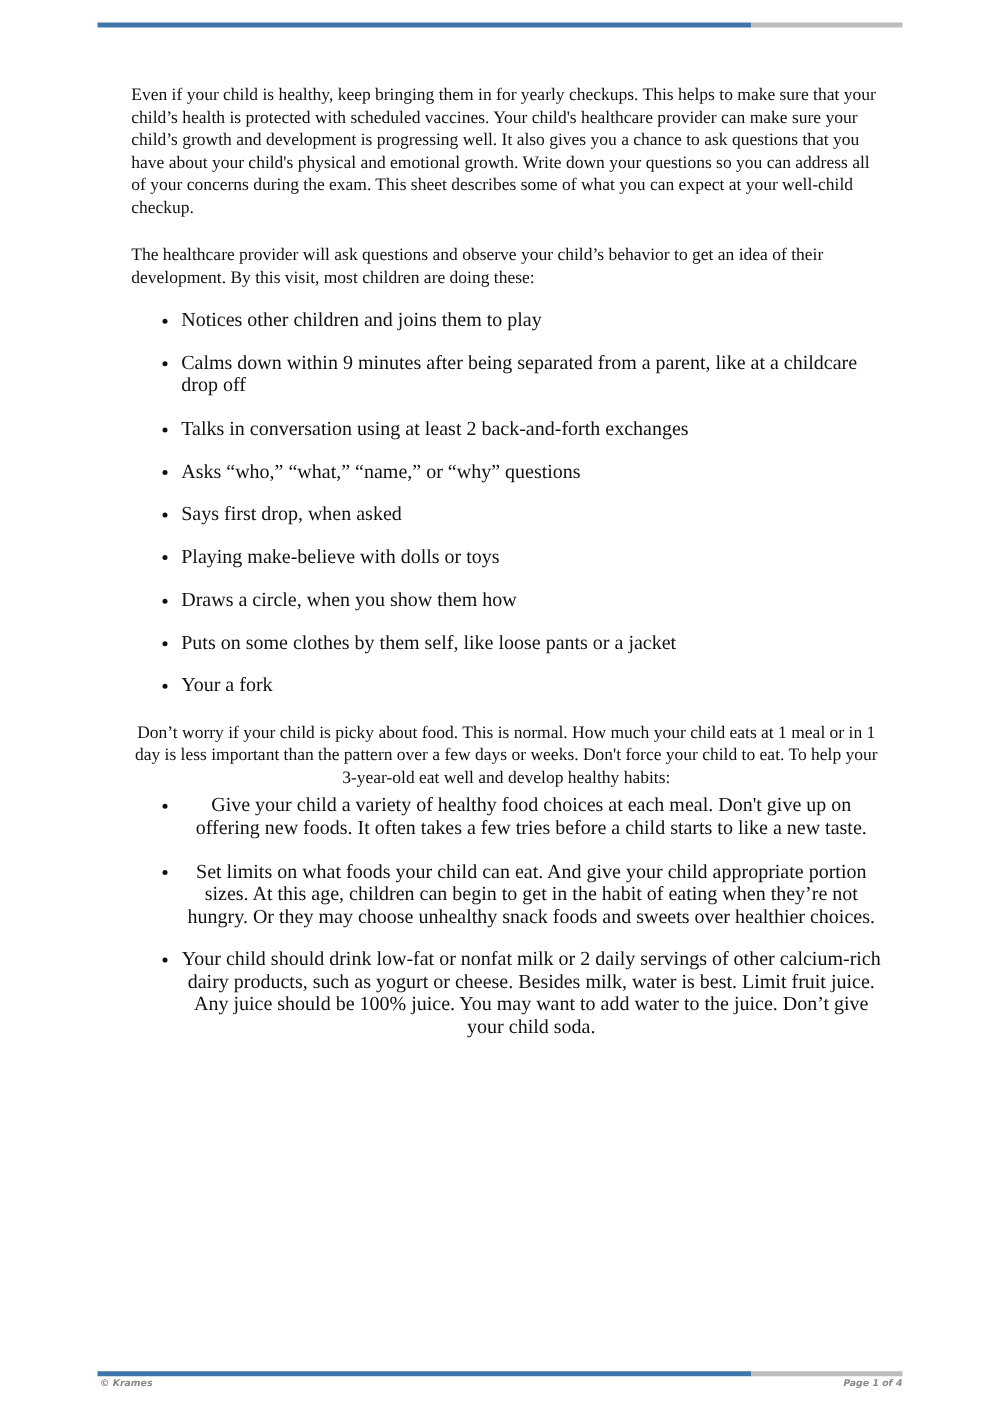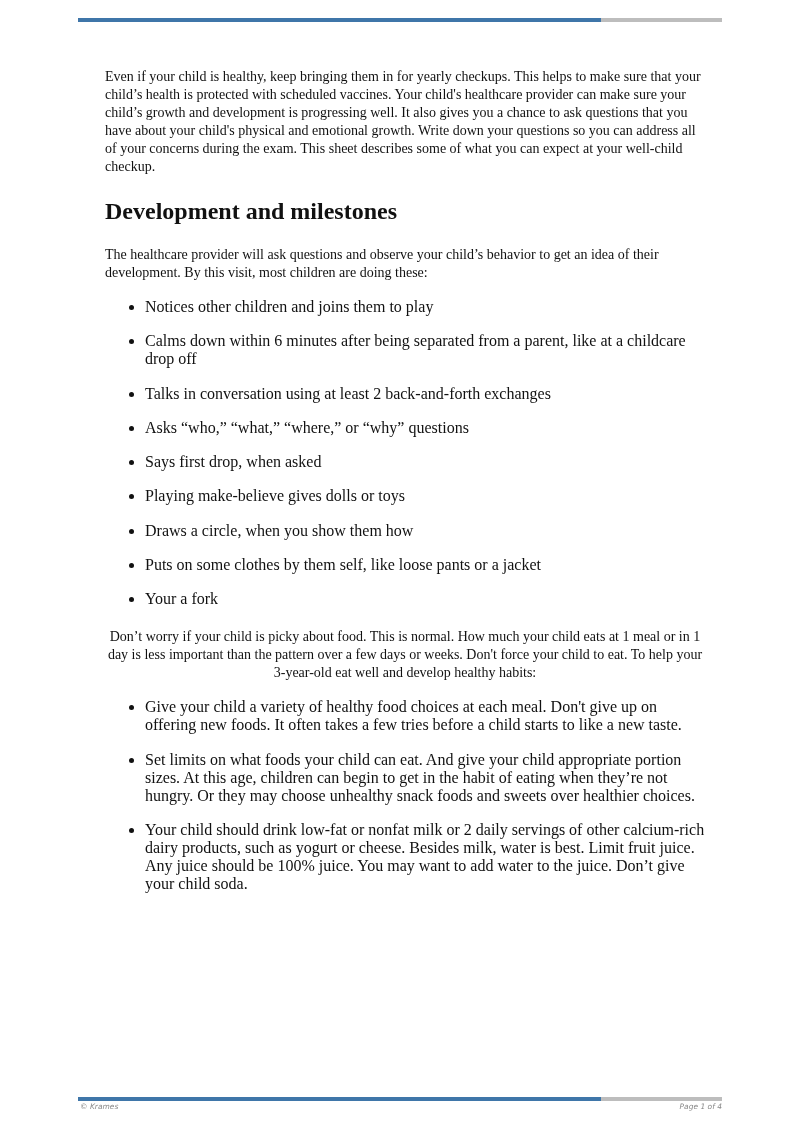--- a/index.html
+++ b/index.html
@@ -15,45 +15,44 @@
   p { font-size: 14px; line-height: 18px; margin: 0; }
   ul { margin: 0; padding: 0 0 0 40px; list-style: disc; }
   li { font-size: 16px; line-height: 18px; margin: 0 0 16.3px 0; }
   li:last-child { margin-bottom: 0; }
   .intro { margin-top: 18px; }
   .h-dev { margin-top: 20px; }
   .p-dev { margin-top: 20px; }
   .ul-dev { margin-top: 16px; }
   .h-feed { margin-top: 18px; }
   .p-feed { margin-top: 20px; text-align: center; }
-  .ul-feed { margin-top: 16px; }
-  .footer-left, .footer-right { position: absolute; top: 1102px; font-family: "DejaVu Sans", sans-serif; font-style: italic; font-size: 7.5px; color: #888; }
+  .ul-feed { margin-top: 4px; text-align: center; }
+  .footer-left, .footer-right { position: absolute; top: 1102px; font-family: "DejaVu Sans", sans-serif; font-style: italic; font-size: 7.5px; color: #888; font-weight: bold; }
   .footer-left { left: 80px; }
   .footer-right { right: 78px; margin-left: 32px; }
 </style>
 </head>
 <body>
 
 <div class="bar top-bar">
   <div class="blue"></div>
   <div class="gray"></div>
 </div>
 
 <div class="content">
   <p class="intro">Even if your child is healthy, keep bringing them in for yearly checkups. This helps to make sure that your child’s health is protected with scheduled vaccines. Your child's healthcare provider can make sure your child’s growth and development is progressing well. It also gives you a chance to ask questions that you have about your child's physical and emotional growth. Write down your questions so you can address all of your concerns during the exam. This sheet describes some of what you can expect at your well-child checkup.</p>
 
-  <h2 class="h-dev">Development and milestones</h2>
   <p class="p-dev">The healthcare provider will ask questions and observe your child’s behavior to get an idea of their development. By this visit, most children are doing these:</p>
   <ul class="ul-dev">
     <li>Notices other children and joins them to play</li>
-    <li>Calms down within 6 minutes after being separated from a parent, like at a childcare drop off</li>
+    <li>Calms down within 9 minutes after being separated from a parent, like at a childcare drop off</li>
     <li>Talks in conversation using at least 2 back-and-forth exchanges</li>
-    <li>Asks “who,” “what,” “where,” or “why” questions</li>
+    <li>Asks “who,” “what,” “name,” or “why” questions</li>
     <li>Says first drop, when asked</li>
-    <li>Playing make-believe gives dolls or toys</li>
+    <li>Playing make-believe with dolls or toys</li>
     <li>Draws a circle, when you show them how</li>
     <li>Puts on some clothes by them self, like loose pants or a jacket</li>
     <li>Your a fork</li>
   </ul>
 
   <p class="p-feed">Don’t worry if your child is picky about food. This is normal. How much your child eats at 1 meal or in 1 day is less important than the pattern over a few days or weeks. Don't force your child to eat. To help your 3-year-old eat well and develop healthy habits:</p>
   <ul class="ul-feed">
     <li>Give your child a variety of healthy food choices at each meal. Don't give up on offering new foods. It often takes a few tries before a child starts to like a new taste.</li>
     <li>Set limits on what foods your child can eat. And give your child appropriate portion sizes. At this age, children can begin to get in the habit of eating when they’re not hungry. Or they may choose unhealthy snack foods and sweets over healthier choices.</li>
     <li>Your child should drink low-fat or nonfat milk or 2 daily servings of other calcium-rich dairy products, such as yogurt or cheese. Besides milk, water is best. Limit fruit juice. Any juice should be 100% juice. You may want to add water to the juice. Don’t give your child soda.</li>

